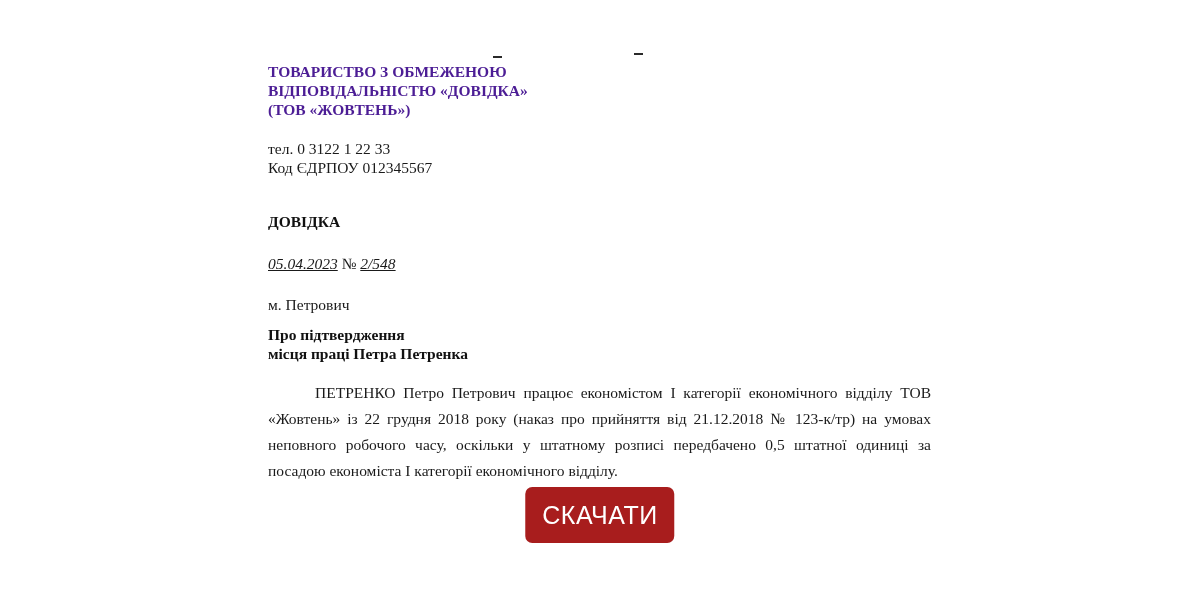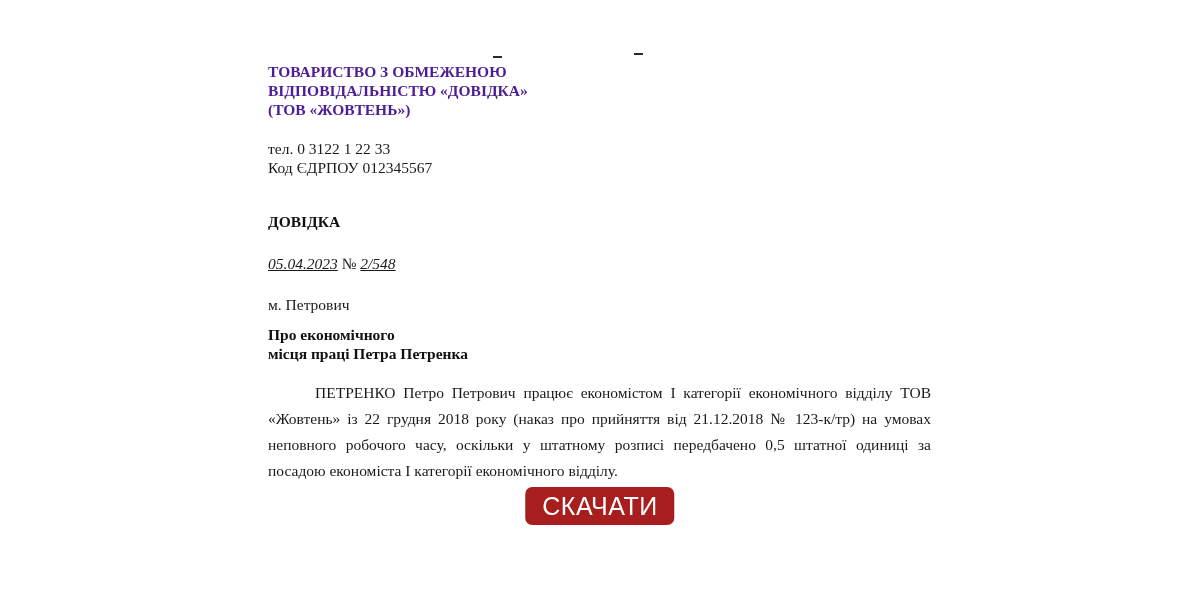--- a/index.html
+++ b/index.html
@@ -59,21 +59,21 @@
     left: 268px; top: 380px; width: 663px;
     text-align: justify;
     text-indent: 47px;
     line-height: 26px;
   }
   .download-btn {
     position: absolute;
     left: 50%;
     top: 487px;
     transform: translateX(-50%);
-    height: 38px;
+    height: 56px;
     padding: 0 17px;
     border: none;
     border-radius: 7px;
     color: #ffffff;
     font-family: "Liberation Sans", "DejaVu Sans", sans-serif;
     font-size: 25px;
     letter-spacing: 0.5px;
     cursor: pointer;
     display: flex;
     align-items: center;
@@ -100,21 +100,21 @@
     <div>Код ЄДРПОУ 012345567</div>
   </div>
 
   <div class="abs doctype">ДОВІДКА</div>
 
   <div class="abs dateline"><span class="ui">05.04.2023</span> <span>№</span> <span class="ui">2/548</span></div>
 
   <div class="abs city">м. Петрович</div>
 
   <div class="abs subject">
-    <div>Про економічного</div>
+    <div>Про підтвердження</div>
     <div>місця праці Петра Петренка</div>
   </div>
 
   <p class="abs body-par">ПЕТРЕНКО Петро Петрович працює економістом І категорії економічного відділу ТОВ «Жовтень» із 22 грудня 2018 року (наказ про прийняття від 21.12.2018 № 123-к/тр) на умовах неповного робочого часу, оскільки у штатному розписі передбачено 0,5 штатної одиниці за посадою економіста І категорії економічного відділу.</p>
 
   <button class="download-btn" style="background: rgb(168, 29, 29);">СКАЧАТИ</button>
 
 </div>
 
 </body></html>

